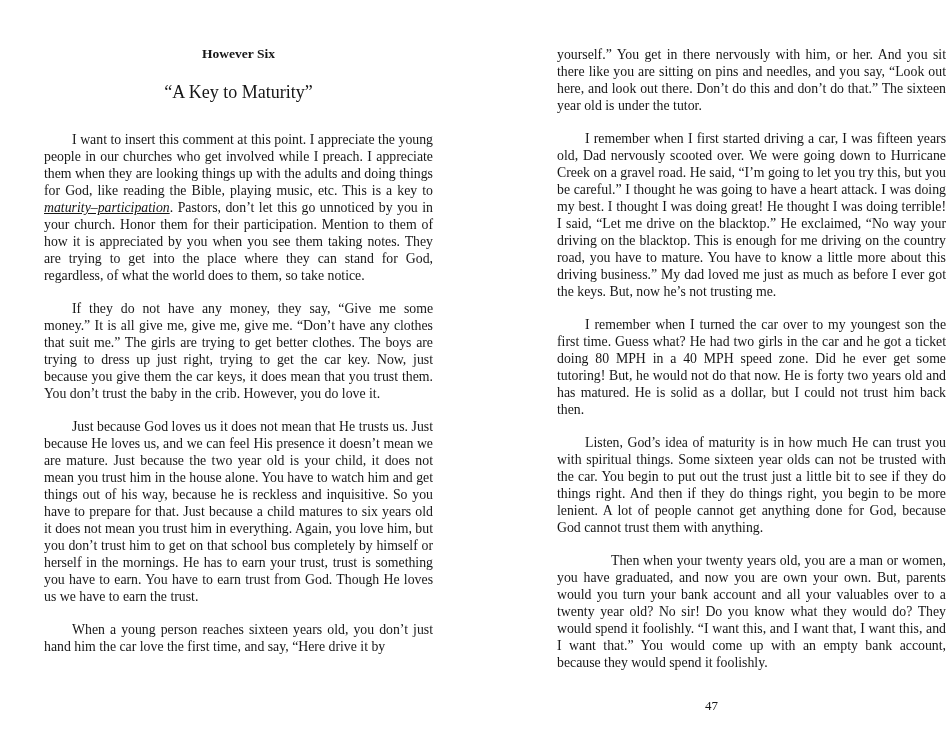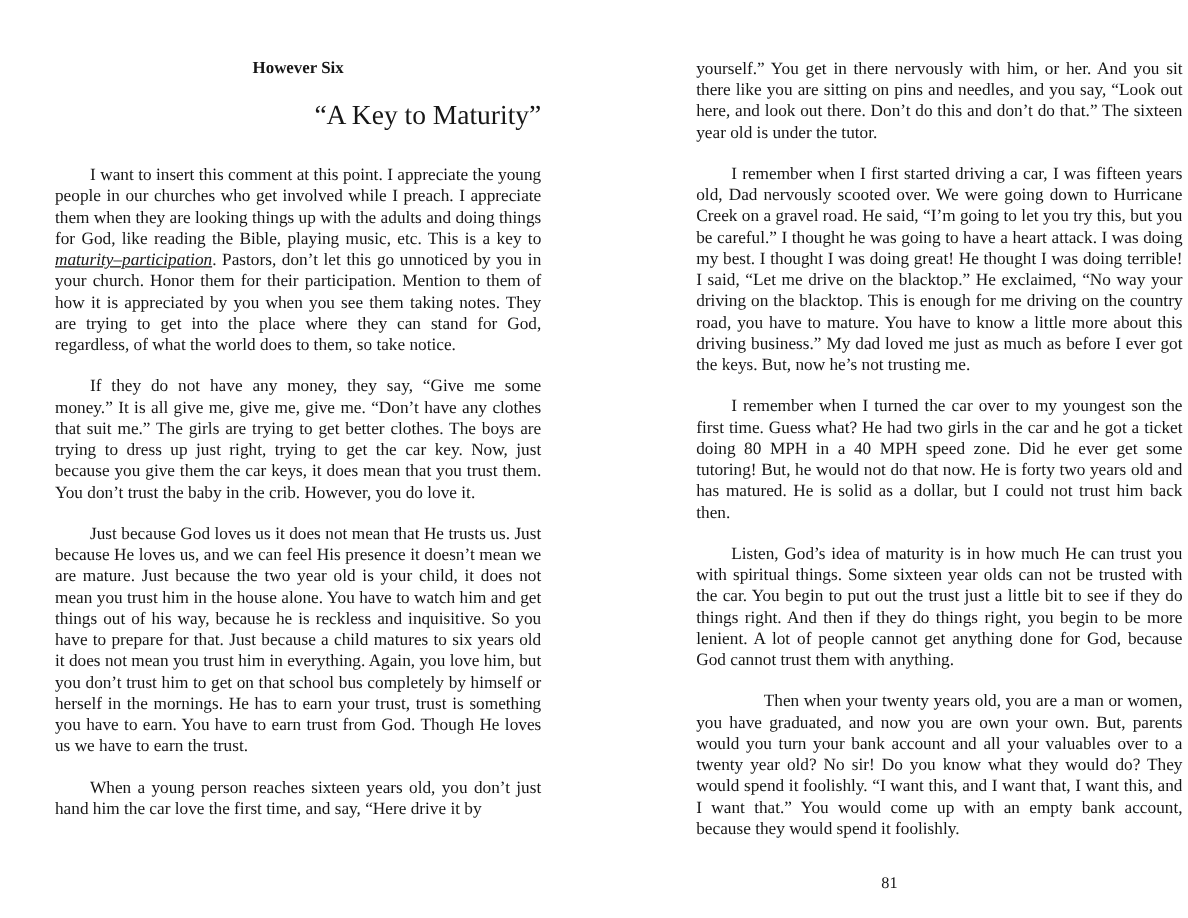--- a/index.html
+++ b/index.html
@@ -25,23 +25,23 @@
   .page-right { left: 517px; margin-left: 40px; }
 
   .chapter-label {
     text-align: center;
     font-weight: bold;
     font-size: 13.5px;
     line-height: 15px;
     margin: 0 0 18px 0;
   }
   .chapter-title {
-    text-align: right;
+    text-align: center;
     font-weight: normal;
-    font-size: 22px;
+    font-size: 18px;
     line-height: 26px;
     margin: 0 0 26px 0;
   }
   .body-text p {
     margin: 0 0 16px 0;
     text-align: justify;
     font-size: 13.8px;
     line-height: 17px;
     text-indent: 28px;
   }
@@ -82,15 +82,15 @@
   <div class="page page-right">
     <div class="body-text">
       <p style="text-indent:0;">yourself.” You get in there nervously with him, or her. And you sit there like you are sitting on pins and needles, and you say, “Look out here, and look out there. Don’t do this and don’t do that.” The sixteen year old is under the tutor.</p>
       <p>I remember when I first started driving a car, I was fifteen years old, Dad nervously scooted over. We were going down to Hurricane Creek on a gravel road. He said, “I’m going to let you try this, but you be careful.” I thought he was going to have a heart attack. I was doing my best. I thought I was doing great! He thought I was doing terrible! I said, “Let me drive on the blacktop.” He exclaimed, “No way your driving on the blacktop. This is enough for me driving on the country road, you have to mature. You have to know a little more about this driving business.” My dad loved me just as much as before I ever got the keys. But, now he’s not trusting me.</p>
       <p>I remember when I turned the car over to my youngest son the first time. Guess what? He had two girls in the car and he got a ticket doing 80 MPH in a 40 MPH speed zone. Did he ever get some tutoring! But, he would not do that now. He is forty two years old and has matured. He is solid as a dollar, but I could not trust him back then.</p>
       <p>Listen, God’s idea of maturity is in how much He can trust you with spiritual things. Some sixteen year olds can not be trusted with the car. You begin to put out the trust just a little bit to see if they do things right. And then if they do things right, you begin to be more lenient. A lot of people cannot get anything done for God, because God cannot trust them with anything.</p>
       <p class="deep-indent">Then when your twenty years old, you are a man or women, you have graduated, and now you are own your own. But, parents would you turn your bank account and all your valuables over to a twenty year old? No sir! Do you know what they would do? They would spend it foolishly. “I want this, and I want that, I want this, and I want that.” You would come up with an empty bank account, because they would spend it foolishly.</p>
     </div>
   </div>
 
-  <div class="page-number pn-right">81</div>
+  <div class="page-number pn-right">47</div>
 
 </div>
 
 </body></html>

